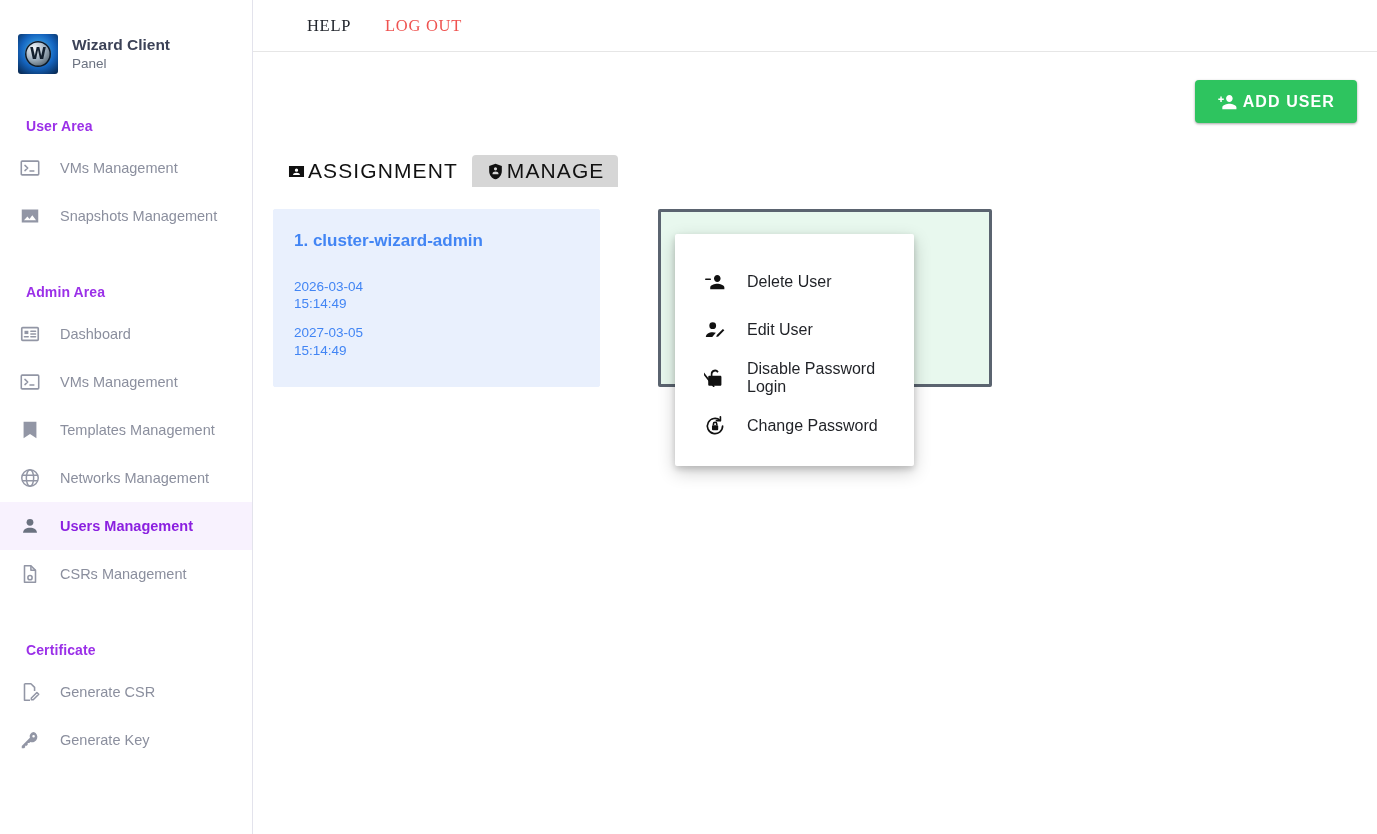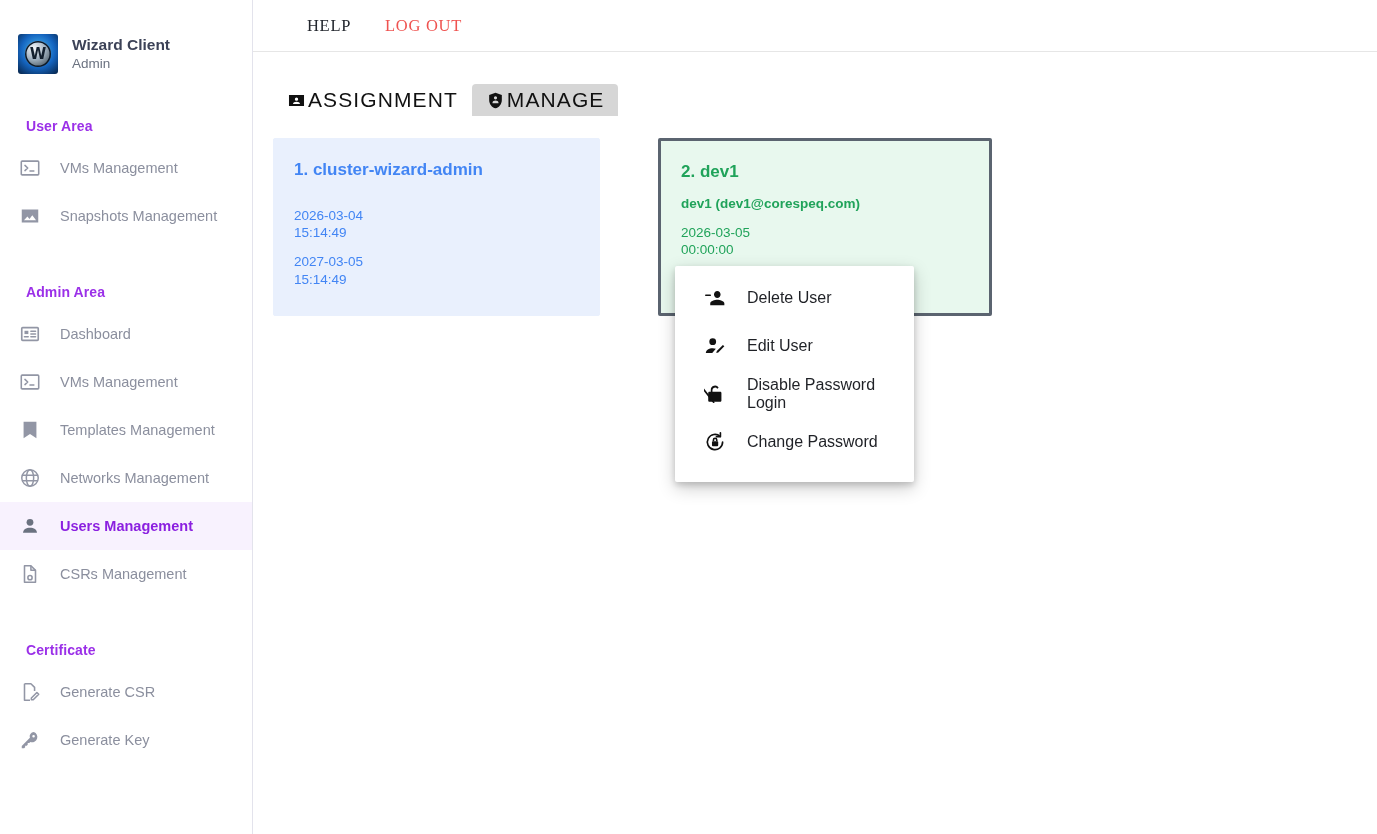--- a/index.html
+++ b/index.html
@@ -124,21 +124,21 @@
   #card-1 .card-title { margin-bottom: 26px; }
   #card-2 {
     width: 334px; height: 178px; margin-left: 58px;
     background: #e8f8ee; color: #20a35a; border: 3px solid #5b6470;
   }
 
   
   #menu {
     position: absolute; left: 422px; top: 182px;
     width: 239px; background: #fff; border-radius: 2px;
-    padding: 8px 0 16px 0;
+    padding: 24px 0 16px 0;
     box-shadow: 0 3px 6px rgba(0,0,0,.16), 0 6px 18px rgba(0,0,0,.20);
     z-index: 40;
   }
   .menu-item {
     display: flex; align-items: center;
     height: 48px; padding: 0 18px 0 28px;
     font-size: 16px; color: #1f2126; cursor: pointer;
   }
   .menu-item .mi-ico {
     width: 24px; flex: 0 0 24px; margin-right: 20px;
@@ -154,21 +154,21 @@
   <aside id="sidebar">
 
     <div class="brand">
       <div class="brand-logo">
         <div class="ring">
             <span>W</span>
           </div>
       </div>
       <div class="brand-text">
         <div class="brand-title">Wizard Client</div>
-        <div class="brand-sub">Admin</div>
+        <div class="brand-sub">Panel</div>
       </div>
     </div>
 
     <div class="nav-section">User Area</div>
 
     <div class="nav-item">
       <span class="ico">
         <svg width="22" height="22" viewBox="0 0 24 24" fill="none" stroke="currentColor" stroke-width="1.7">
           <rect x="2.5" y="4.5" width="19" height="15" rx="1"></rect>
           <path d="M6.5 9.2l3 2.8-3 2.8M12 15.2h4.2" stroke-linecap="round" stroke-linejoin="round"></path>
@@ -276,20 +276,31 @@
 
   <section id="main">
 
     <header id="topbar">
       <div class="top-link">HELP</div>
       <div class="top-link danger">LOG OUT</div>
     </header>
 
     <div id="content">
 
+      <div class="toolbar-row">
+        <button class="btn-add">
+          <span>
+            <svg width="22" height="22" viewBox="0 0 24 24" fill="#ffffff">
+              <path d="M13.5 12c2 0 3.6-1.7 3.6-3.8S15.5 4.4 13.5 4.4 9.9 6.1 9.9 8.2 11.5 12 13.5 12zm0 1.9c-2.6 0-7.7 1.3-7.7 3.9v2.1h15.4v-2.1c0-2.6-5.1-3.9-7.7-3.9z"></path>
+              <path d="M5.2 8.1V5.9H3.6v2.2H1.4v1.6h2.2v2.2h1.6V9.7h2.2V8.1H5.2z"></path>
+            </svg>
+          </span>
+          <span>ADD USER</span>
+        </button>
+      </div>
 
       <div class="tabs">
         <div class="tab">
           <span>
             <svg width="19" height="19" viewBox="0 0 24 24" fill="#111">
               <path d="M2.5 5h19v14h-19V5zm9.5 3.2a2.1 2.1 0 1 0 0 4.2 2.1 2.1 0 0 0 0-4.2zM7.6 16.4h8.8c0-1.8-2-2.8-4.4-2.8s-4.4 1-4.4 2.8z"></path>
             </svg>
           </span>
           <span>ASSIGNMENT</span>
         </div>

